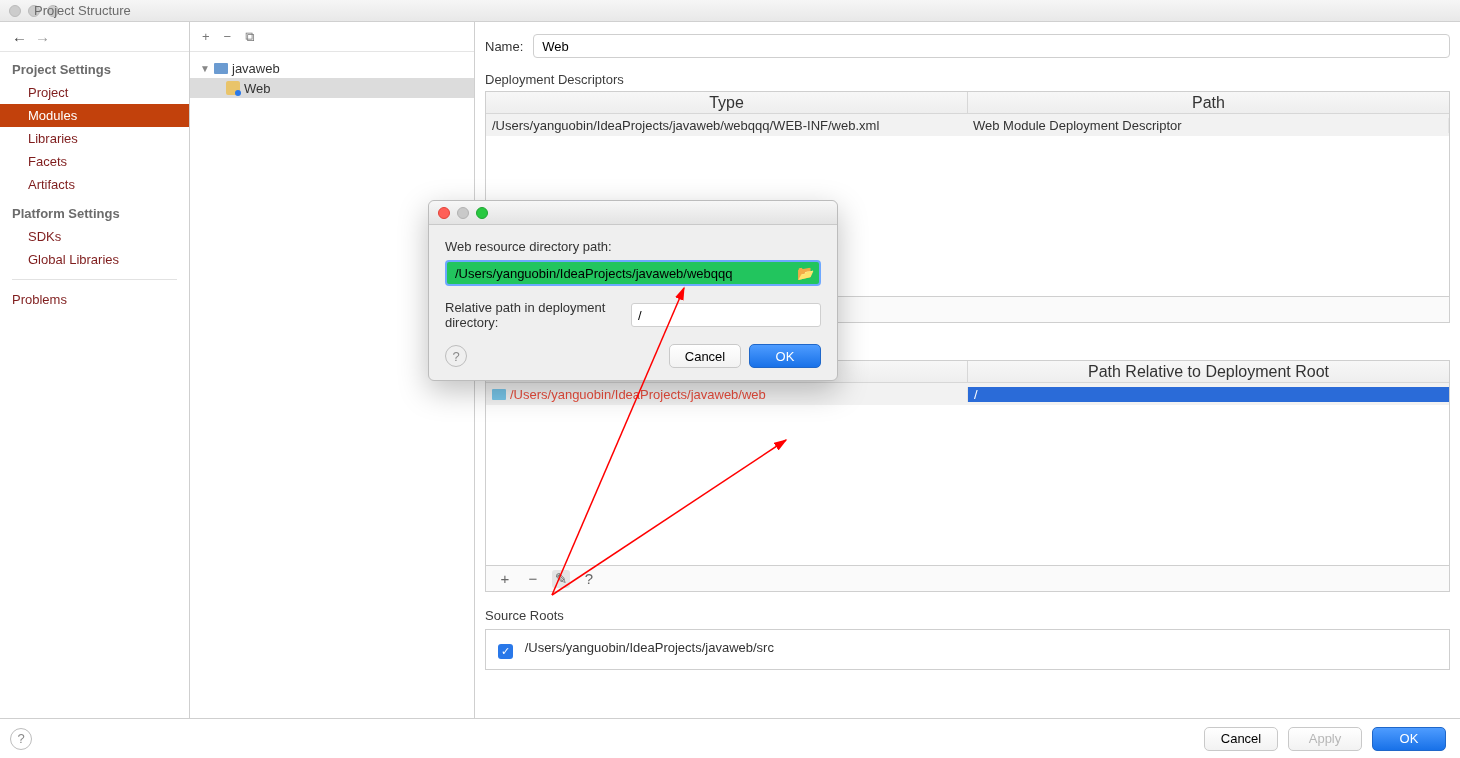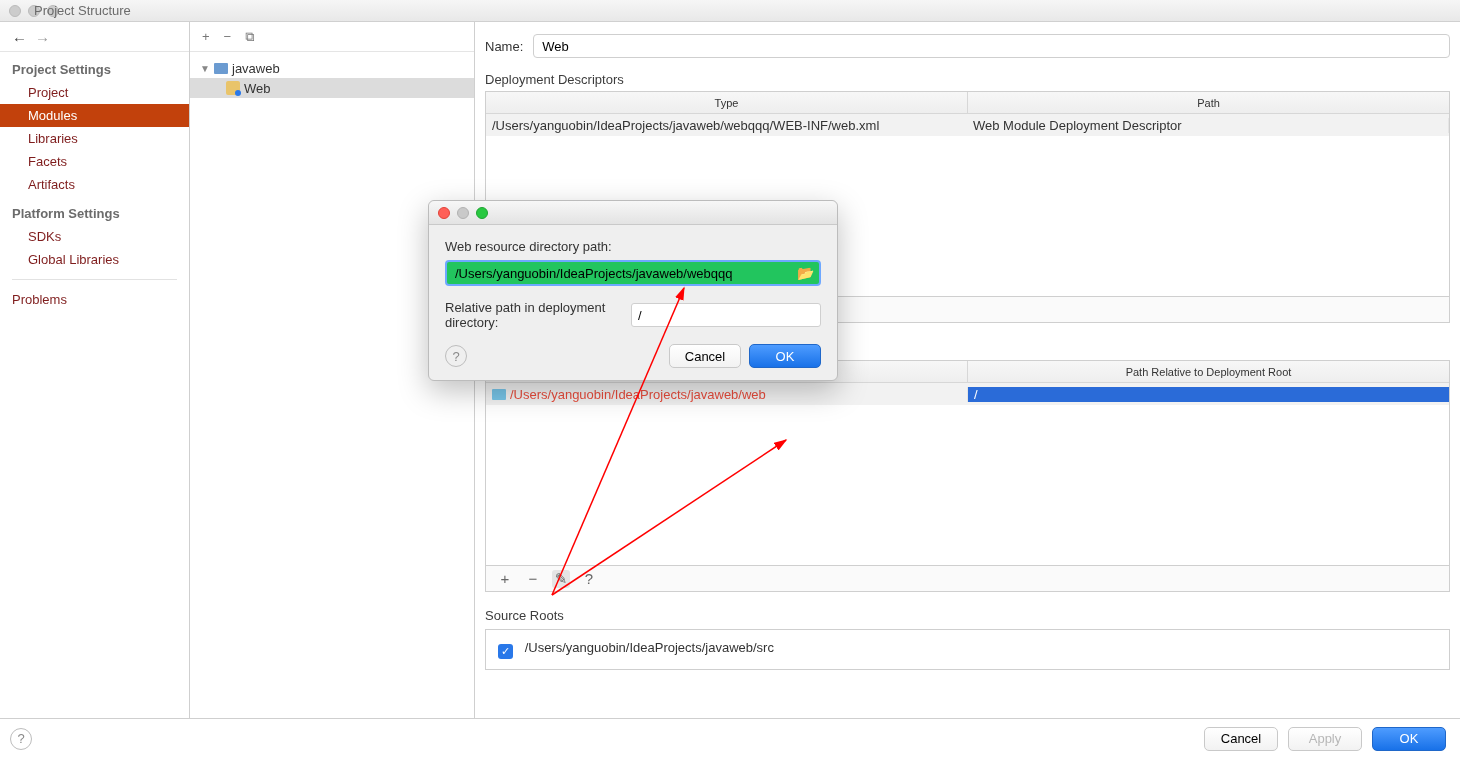--- a/index.html
+++ b/index.html
@@ -25,21 +25,21 @@
 .disclosure { color: #888; font-size: 10px; width: 10px; }
 .folder-icon { width: 14px; height: 11px; background: #6b9bd1; border-radius: 1px; display: inline-block; }
 .web-icon { width: 14px; height: 14px; background: #e9c46a; border-radius: 2px; display: inline-block; position: relative; }
 .web-icon::after { content: ""; position: absolute; width: 6px; height: 6px; background: #2978e9; border-radius: 50%; bottom: -1px; right: -1px; }
 .content { flex: 1; padding: 12px 10px 0 10px; overflow: hidden; position: relative; }
 .namerow { display: flex; align-items: center; gap: 10px; margin-bottom: 14px; }
 .name-input { flex: 1; border: 1px solid #cfcfcf; border-radius: 4px; height: 24px; padding: 0 8px; background: #fff; font-size: 13px; }
 .section-label { color: #3c3c3c; font-size: 13px; margin-bottom: 4px; }
 .table { border: 1px solid #cfcfcf; background: #fff; }
 .thead { display: flex; background: linear-gradient(#f7f7f7,#eee); border-bottom: 1px solid #d7d7d7; height: 22px; }
-.th { flex: 1; text-align: center; font-size: 11px; color: #333; line-height: 22px; border-right: 1px solid #d7d7d7; }
+.th { flex: 1; text-align: center; font-size: 16px; color: #333; line-height: 22px; border-right: 1px solid #d7d7d7; }
 .th:last-child { border-right: none; }
 .trow { display: flex; height: 22px; align-items: center; background: #f2f2f2; }
 .trow.selected .td2 { background: #2a6bd8; color: #fff; }
 .td { flex: 1; padding: 0 6px; font-size: 13px; white-space: nowrap; overflow: hidden; }
 .td1 { border-right: 1px solid #e5e5e5; }
 .tbody-empty { height: 160px; }
 .tbar { height: 26px; border: 1px solid #cfcfcf; border-top: none; display: flex; align-items: center; gap: 10px; padding-left: 10px; background: #fafafa; color: #666; }
 .tbar .btn { width: 18px; text-align: center; font-size: 15px; cursor: default; }
 .tbar .edit { background: #e5e5e5; border-radius: 3px; }
 .wrd-icon { width: 14px; height: 11px; background: #77c5e8; border-radius: 1px; display: inline-block; margin-right: 4px; vertical-align: -1px; }

